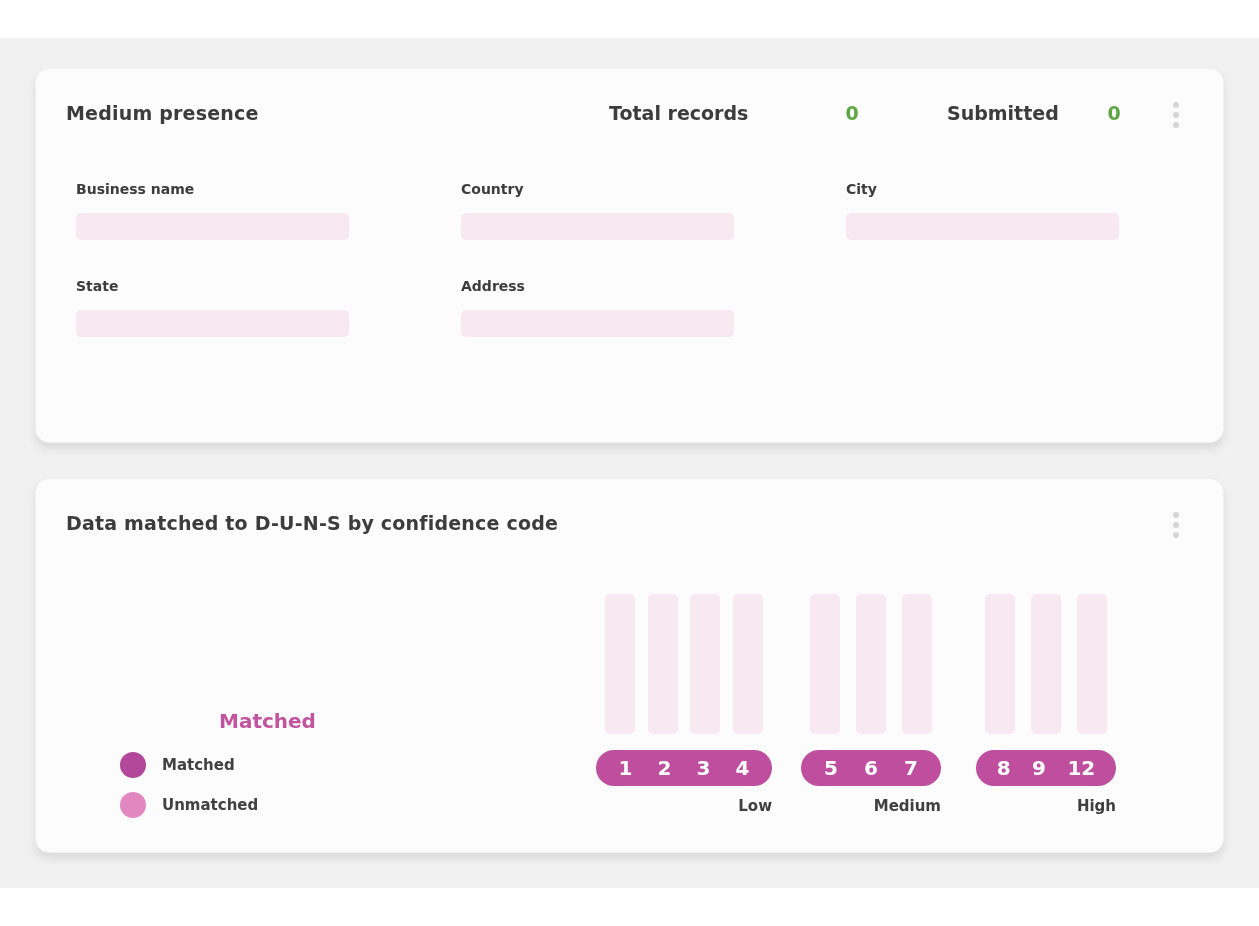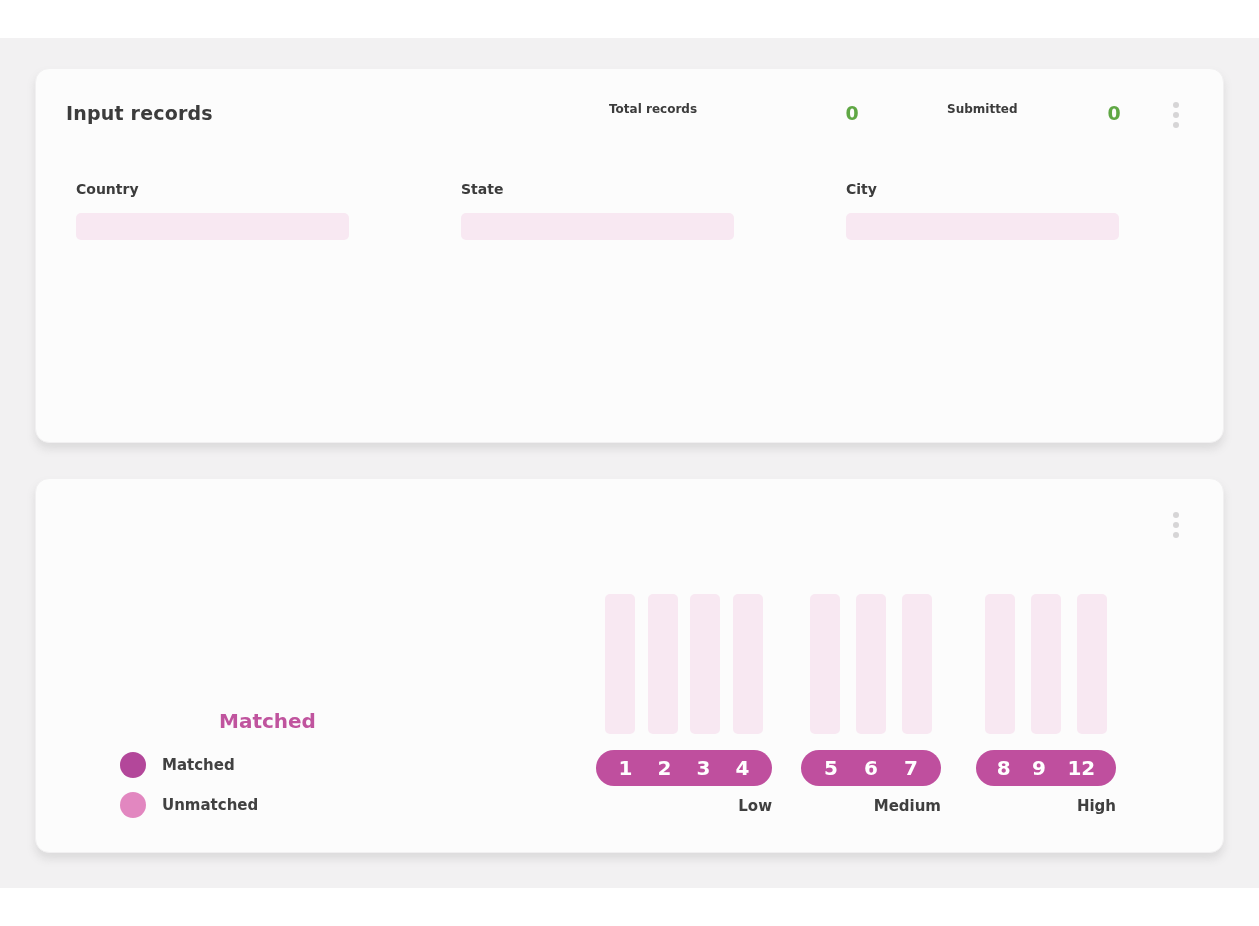--- a/index.html
+++ b/index.html
@@ -23,21 +23,21 @@
   }
   #input-presence-card { top:68px; }
   #confidence-card { top:478px; }
 
   .card-title {
     position:absolute; left:30px; top:33px;
     font-size:19px; font-weight:bold; color:#3c3c3c;
     letter-spacing:0.2px;
   }
   
-  .stat-label { position:absolute; top:33px; font-size:12px; font-weight:bold; color:#3c3c3c; }
+  .stat-label { position:absolute; top:33px; font-size:19px; font-weight:bold; color:#3c3c3c; }
   .stat-value { position:absolute; top:33px; width:44px; text-align:center; font-size:19px; font-weight:bold; color:#5fa744; }
   #stat-label-0 { left:573px; }
   #stat-value-0 { left:794px; }
   #stat-label-1 { left:871px;margin-left:40px; }
   #stat-value-1 { left:1056px; }
 
   
   .kebab {
     position:absolute; left:1126px; top:29px; width:28px; height:34px;
     display:flex; flex-direction:column; align-items:center; justify-content:center; gap:4px;
@@ -77,50 +77,59 @@
   }
   .pill-num { color:#ffffff; font-size:20px; font-weight:bold; }
   .group-label { margin-top:11px; text-align:right; font-size:15px; font-weight:bold; color:#3f3f3f; }
 </style>
 </head>
 <body>
 
 <div class="band"></div>
 
 <section class="card" id="input-presence-card">
-  <h2 class="card-title">Input records</h2>
+  <h2 class="card-title">Medium presence</h2>
 
   <span class="stat-label" id="stat-label-0">Total records</span>
   <span class="stat-value" id="stat-value-0">0</span>
   <span class="stat-label" id="stat-label-1">Submitted</span>
   <span class="stat-value" id="stat-value-1">0</span>
 
   <div class="kebab">
     <i></i>
     <i></i>
     <i></i>
   </div>
 
   <div class="fields">
     <div class="field">
+      <div class="field-label">Business name</div>
+      <div class="field-bar"></div>
+    </div>
+    <div class="field">
       <div class="field-label">Country</div>
+      <div class="field-bar"></div>
+    </div>
+    <div class="field">
+      <div class="field-label">City</div>
       <div class="field-bar"></div>
     </div>
     <div class="field">
       <div class="field-label">State</div>
       <div class="field-bar"></div>
     </div>
     <div class="field">
-      <div class="field-label">City</div>
+      <div class="field-label">Address</div>
       <div class="field-bar"></div>
     </div>
   </div>
 </section>
 
 <section class="card" id="confidence-card">
+  <h2 class="card-title">Data matched to D-U-N-S by confidence code</h2>
 
   <div class="kebab">
     <i></i>
     <i></i>
     <i></i>
   </div>
 
   <div class="highlight-label">Matched</div>
 
   <div class="legend">

